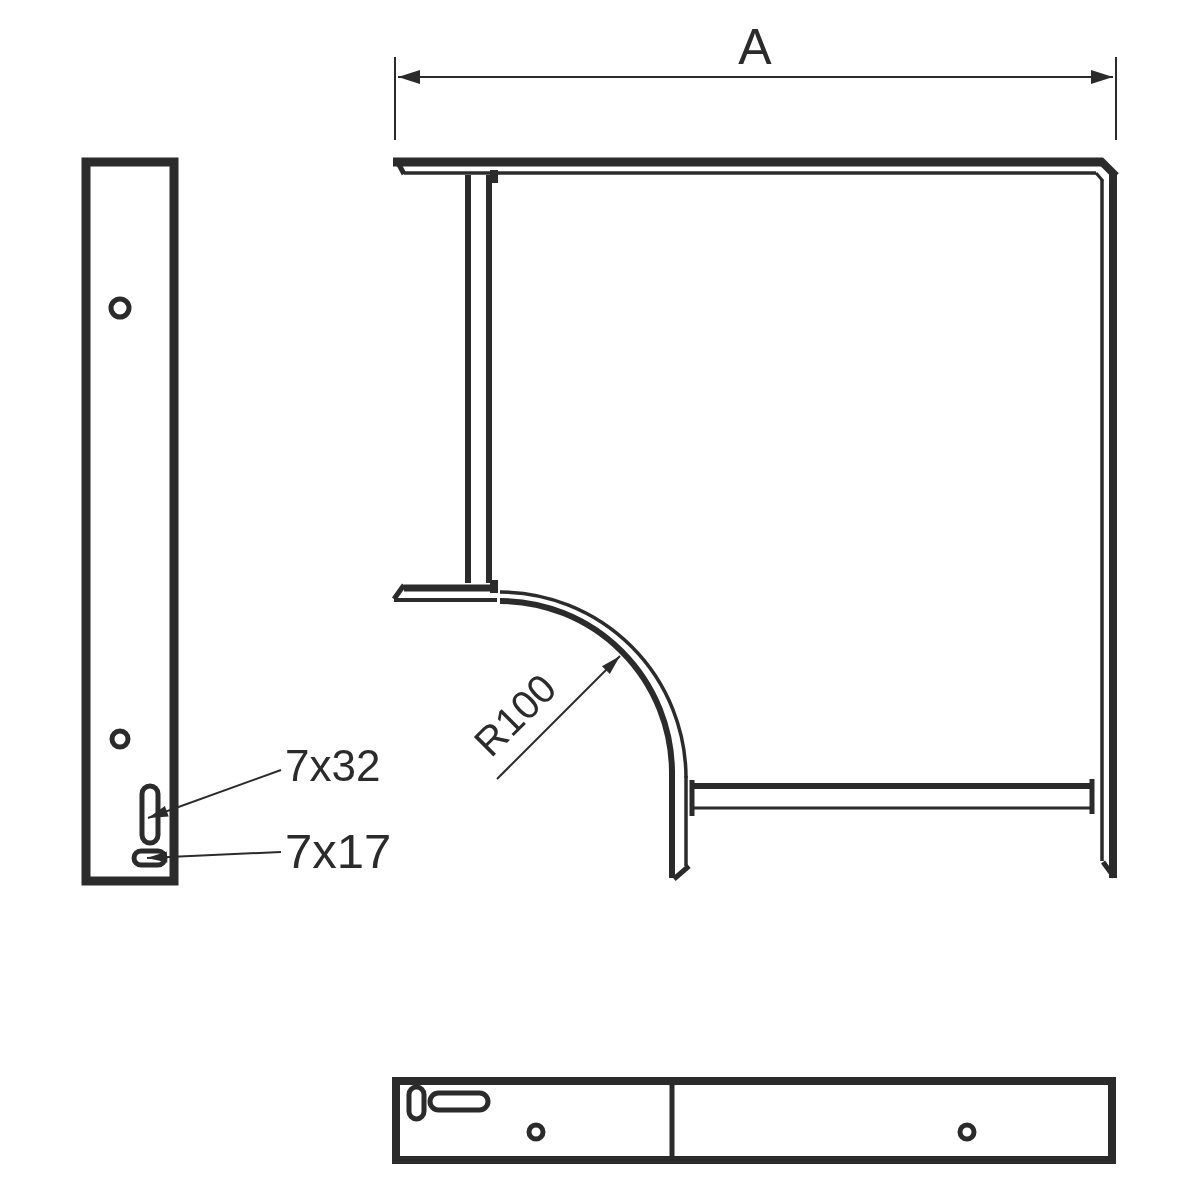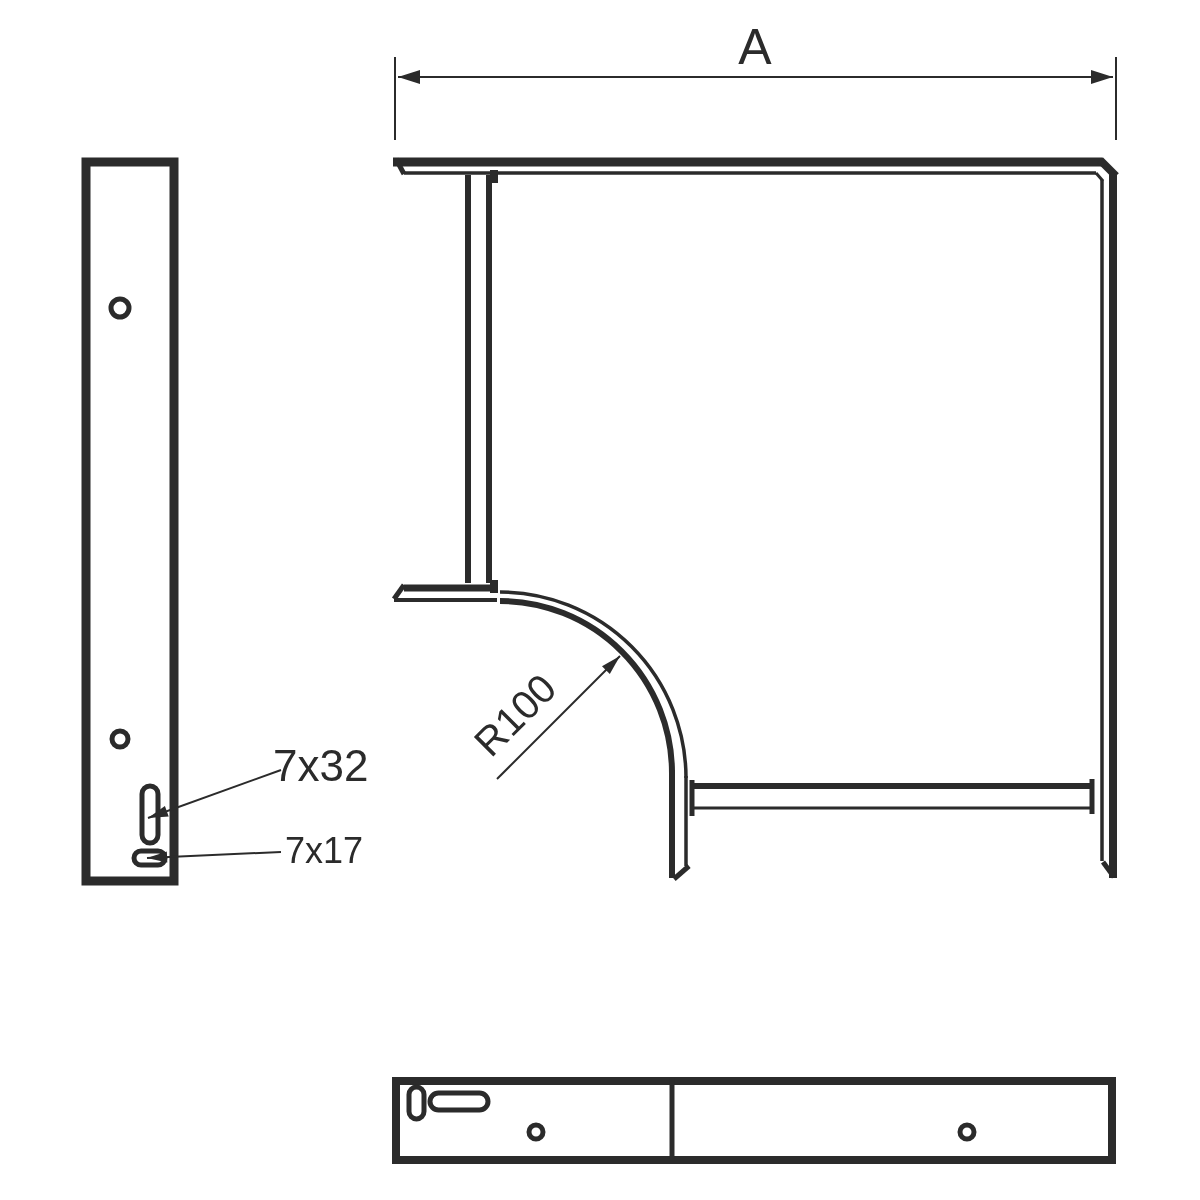--- a/index.html
+++ b/index.html
@@ -39,30 +39,30 @@
     left: 455px;
     top: 694px;
     width: 120px;
     height: 42px;
     font-size: 40px;
     line-height: 42px;
     transform: rotate(-45deg);
     transform-origin: center center;
   }
   .label-7x32 {
-    left: 273px;
+    left: 285px;
     top: 744px;
     font-size: 44px;
     line-height: 44px;
     text-align: left;
   }
   .label-7x17 {
     left: 285px;
     top: 829px;
-    font-size: 36px;
+    font-size: 49px;
     line-height: 44px;
     text-align: left;
   }
 </style>
 </head>
 <body>
 
 <div class="canvas">
 
   <svg width="1200" height="1200" viewBox="0 0 1200 1200" stroke="#2b2b2b" fill="none" stroke-linecap="butt">

